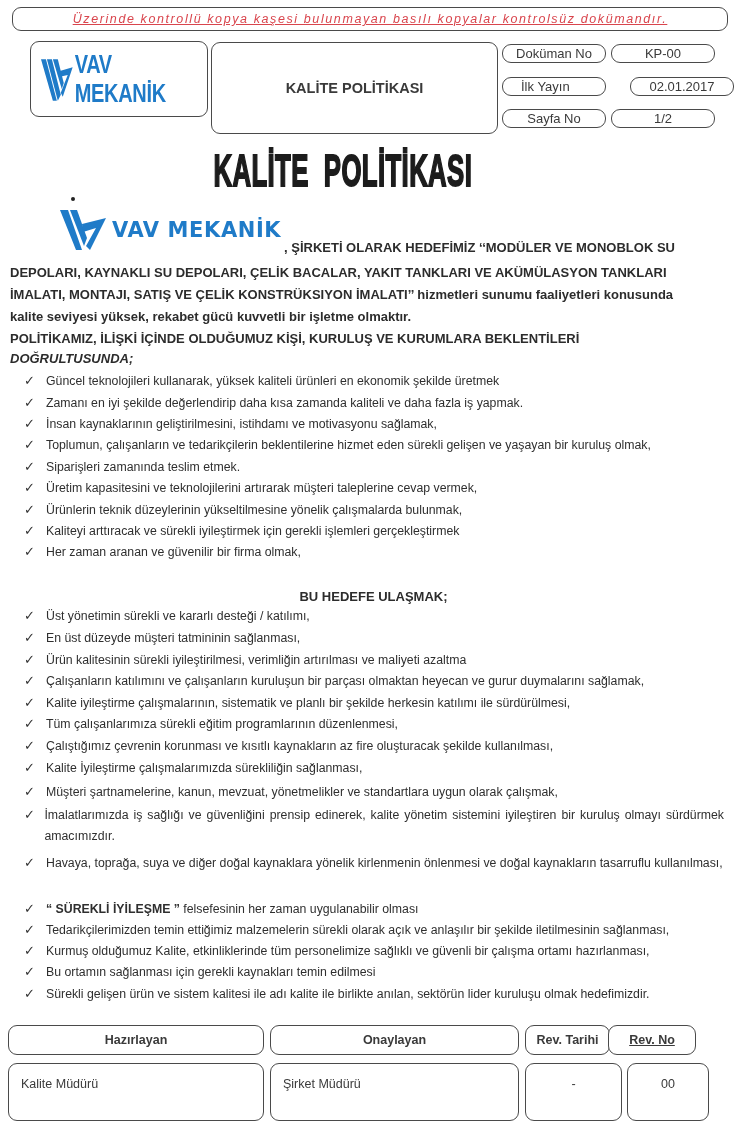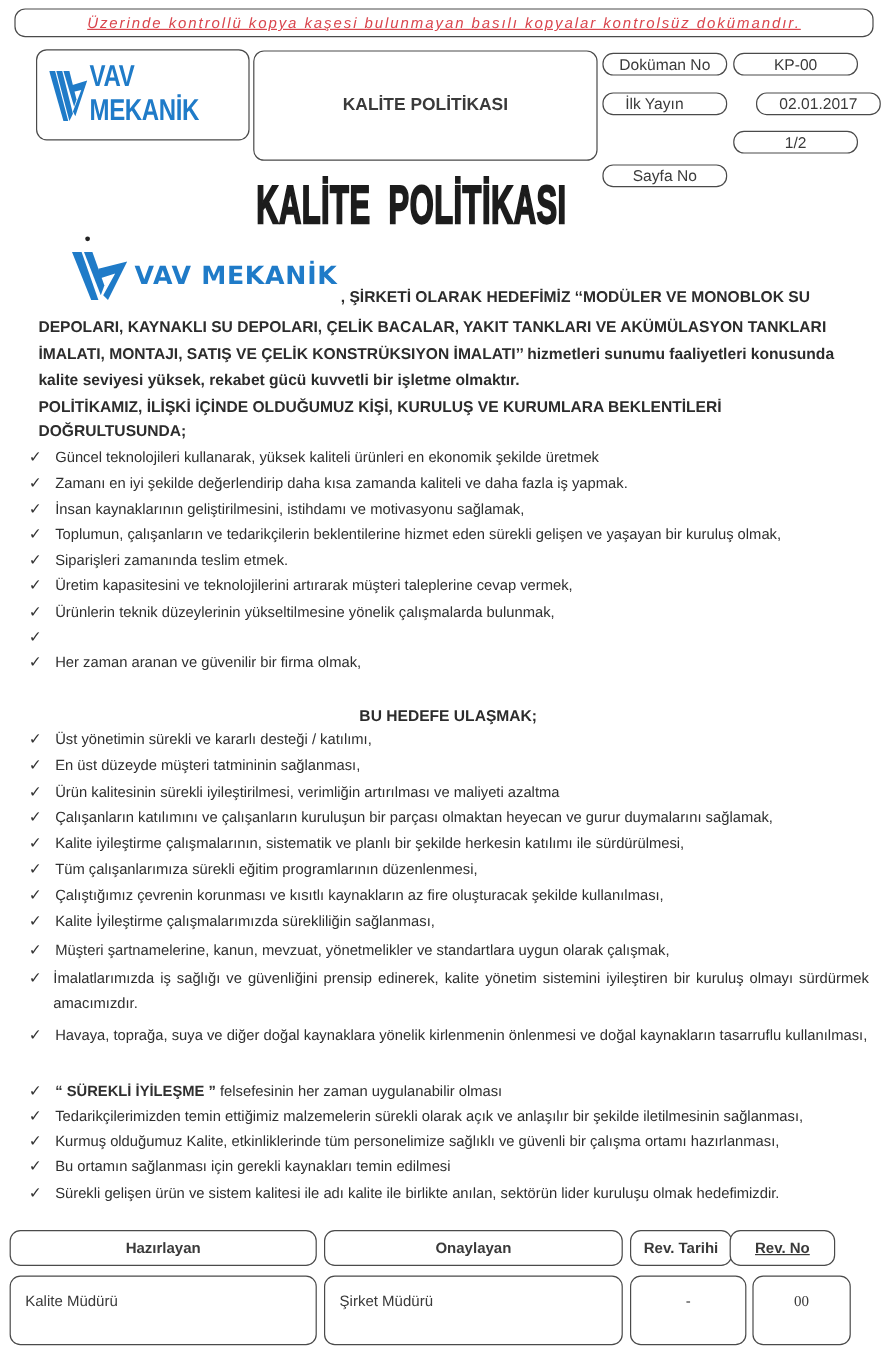--- a/index.html
+++ b/index.html
@@ -28,21 +28,21 @@
   .big-title span { font-family: "Liberation Sans", sans-serif; font-weight: 900; font-size: 33px; color: #1c1c1c; transform: scaleX(0.78) scaleY(1.35); display: inline-block; letter-spacing: 0.5px; -webkit-text-stroke: 1.4px #1c1c1c; white-space: pre; }
 
   .dot { position: absolute; left: 71px; top: 197px; width: 4px; height: 4px; background: #222; border-radius: 50%; }
 
   
   .logo-big { position: absolute; left: 60px; top: 208px; display: flex; align-items: center; }
   .logo-big .mark { width: 46px; height: 44px; }
   .logo-big .brand { font-family: "DejaVu Sans", sans-serif; font-weight: bold; color: #1f7bc8; font-size: 21px; margin-left: 6px; letter-spacing: 0.6px; }
 
   .intro-first { position: absolute; left: 284px; top: 240px; font-weight: bold; font-size: 13px; color: #2c2c2c; }
-  .para { position: absolute; left: 32px; font-weight: bold; font-size: 13px; color: #2c2c2c; white-space: nowrap; }
+  .para { position: absolute; left: 10px; font-weight: bold; font-size: 13px; color: #2c2c2c; white-space: nowrap; }
 
   .check-row { position: absolute; left: 24px; display: flex; align-items: baseline; font-size: 12.3px; color: #2f2f2f; white-space: nowrap; }
   .check-row .chk { width: 22px; font-size: 13px; color: #333; }
   .check-row.wide { white-space: normal; width: 700px; line-height: 21px; text-align: justify; }
   .check-row.wide .txt { text-align: justify; text-align-last: left; }
   .check-row .bold { font-weight: bold; }
 
   .section-heading { position: absolute; left: 0; width: 745px; text-align: center; top: 589px; font-weight: bold; font-size: 13px; color: #2c2c2c; padding-left: 0px; }
   .section-heading span { margin-left: 2px; }
 
@@ -81,21 +81,21 @@
     <span>KP-00</span>
   </div>
 
 <div class="box meta-cell left-align" style="left:502px;top:77px;width:104px;">
     <span>İlk Yayın</span>
   </div>
 <div class="box meta-cell" style="left:630px;top:77px;width:104px;">
     <span>02.01.2017</span>
   </div>
 
-<div class="box meta-cell" style="left:502px;top:109px;width:104px;margin-top:28px;">
+<div class="box meta-cell" style="left:502px;top:109px;width:104px;">
     <span>Sayfa No</span>
   </div>
 <div class="box meta-cell" style="left:611px;top:109px;width:104px;">
     <span>1/2</span>
   </div>
 
 <div class="big-title">
   <span>KALİTE  POLİTİKASI</span>
 </div>
 
@@ -108,21 +108,21 @@
     <polygon points="22,16 46,10 30,42 26,38 36,20 23,24" fill="#1f7bc8"></polygon>
   </svg>
   <span class="brand">VAV MEKANİK</span>
 </div>
 
 <div class="intro-first">, ŞİRKETİ OLARAK HEDEFİMİZ ‘‘MODÜLER VE MONOBLOK SU</div>
 <div class="para" style="top:265px;">DEPOLARI, KAYNAKLI SU DEPOLARI, ÇELİK BACALAR, YAKIT TANKLARI VE AKÜMÜLASYON TANKLARI</div>
 <div class="para" style="top:287px;">İMALATI, MONTAJI, SATIŞ VE ÇELİK KONSTRÜKSIYON İMALATI’’ hizmetleri sunumu faaliyetleri konusunda</div>
 <div class="para" style="top:309px;">kalite seviyesi yüksek, rekabet gücü kuvvetli bir işletme olmaktır.</div>
 <div class="para" style="top:331px;">POLİTİKAMIZ, İLİŞKİ İÇİNDE OLDUĞUMUZ KİŞİ, KURULUŞ VE KURUMLARA BEKLENTİLERİ</div>
-<div class="para" style="top:351px;">DOĞRULTUSUNDA;</div>
+<div class="para" style="top:351px;font-style:italic;">DOĞRULTUSUNDA;</div>
 
 <div id="policy-list">
     <div class="check-row" style="top: 373px;">
       <span class="chk">✓</span>
       <span class="txt">Güncel teknolojileri kullanarak, yüksek kaliteli ürünleri en ekonomik şekilde üretmek</span>
     </div>
     <div class="check-row" style="top: 395px;">
       <span class="chk">✓</span>
       <span class="txt">Zamanı en iyi şekilde değerlendirip daha kısa zamanda kaliteli ve daha fazla iş yapmak.</span>
     </div>
@@ -141,20 +141,21 @@
     <div class="check-row" style="top: 480px;">
       <span class="chk">✓</span>
       <span class="txt">Üretim kapasitesini ve teknolojilerini artırarak müşteri taleplerine cevap vermek,</span>
     </div>
     <div class="check-row" style="top: 502px;">
       <span class="chk">✓</span>
       <span class="txt">Ürünlerin teknik düzeylerinin yükseltilmesine yönelik çalışmalarda bulunmak,</span>
     </div>
     <div class="check-row" style="top: 523px;">
       <span class="chk">✓</span>
+      <span class="txt">Kaliteyi arttıracak ve sürekli iyileştirmek için gerekli işlemleri gerçekleştirmek</span>
     </div>
     <div class="check-row" style="top: 544px;">
       <span class="chk">✓</span>
       <span class="txt">Her zaman aranan ve güvenilir bir firma olmak,</span>
     </div>
   </div>
 
 <div class="section-heading">
   <span>BU HEDEFE ULAŞMAK;</span>
 </div>
@@ -239,13 +240,13 @@
 <div class="box foot-h" style="left:525px;top:1025px;width:85px;">
     <span>Rev. Tarihi</span>
   </div>
 <div class="box foot-h" style="left:608px;top:1025px;width:88px;text-decoration:underline;">
     <span>Rev. No</span>
   </div>
 
 <div class="box foot-v" style="left:8px;top:1063px;width:256px;"><span>Kalite Müdürü</span></div>
 <div class="box foot-v" style="left:270px;top:1063px;width:249px;"><span>Şirket Müdürü</span></div>
 <div class="box foot-v center" style="left:525px;top:1063px;width:97px;"><span>-</span></div>
-<div class="box foot-v center" style="left:627px;top:1063px;width:82px;font-family:Liberation Serif, serif;"><span>00</span></div>
+<div class="box foot-v center" style="left:627px;top:1063px;width:82px;"><span>00</span></div>
 
 </body></html>

